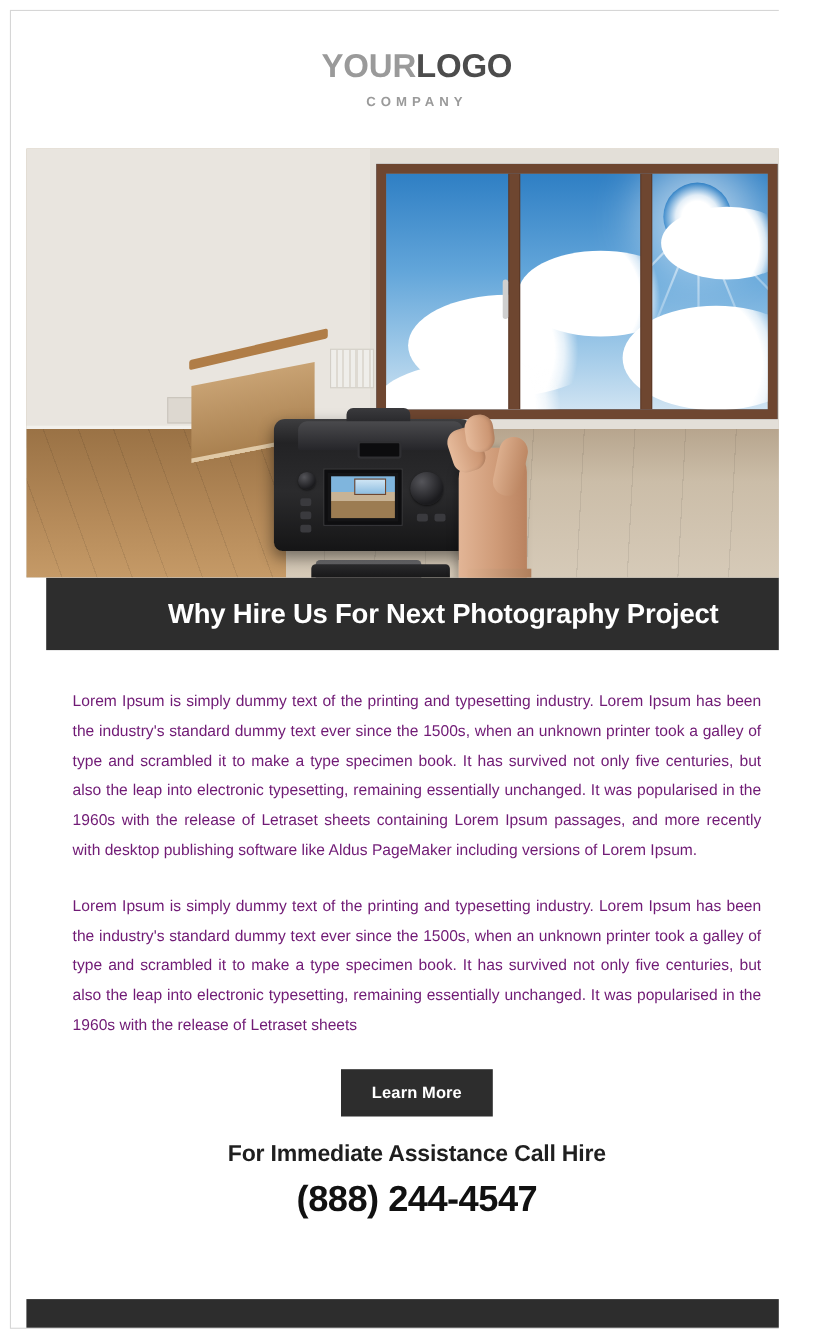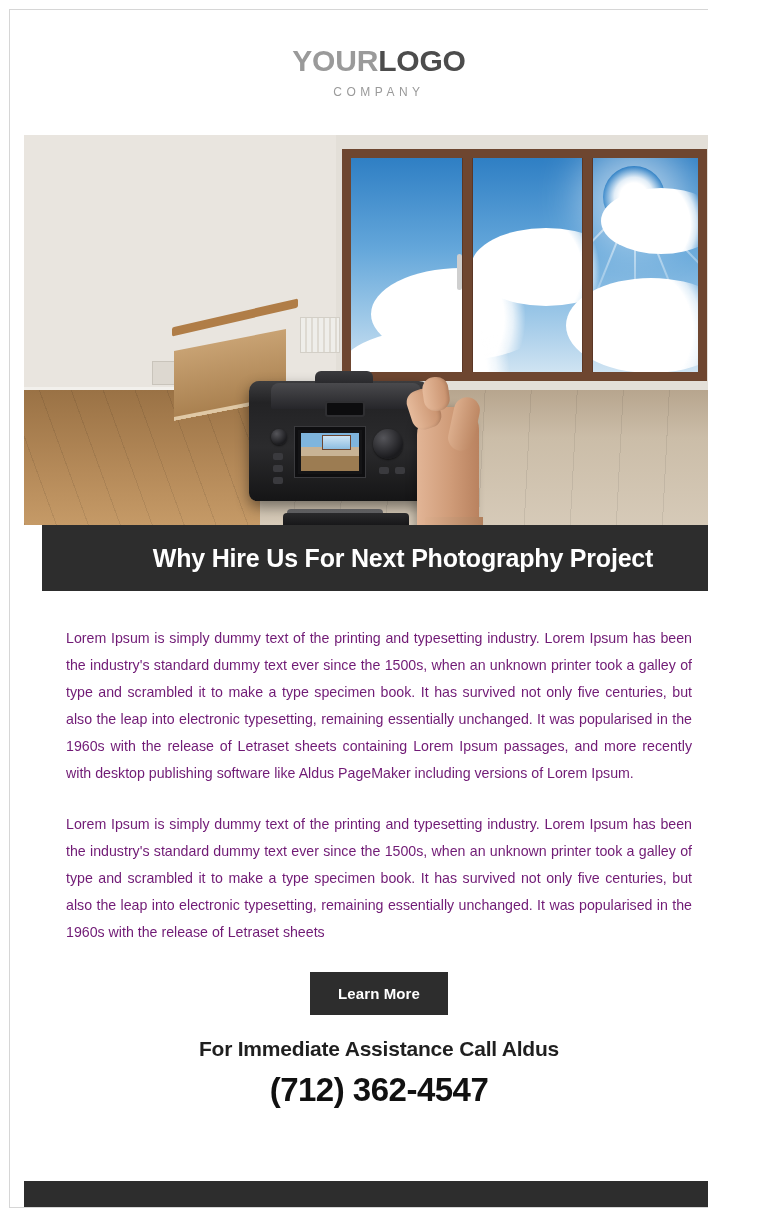--- a/index.html
+++ b/index.html
@@ -48,21 +48,21 @@
     white-space: nowrap;
   }
   .logo-your { color: #9a9a9a; }
   .logo-logo { color: #4c4c4c; }
 
   .logo-sub {
     margin-top: 9px;
     font-size: 12px;
     color: #9a9a9a;
     letter-spacing: 4.5px;
-    font-weight: normal;
+    font-weight: bold;
   }
 
   
   .hero {
     position: relative;
     margin: 0 14px;
     height: 390px;
     overflow: hidden;
     background: #cbbfae;
   }
@@ -490,20 +490,20 @@
     </div>
 
     <div class="body-area">
       <p class="para">Lorem Ipsum is simply dummy text of the printing and typesetting industry. Lorem Ipsum has been the industry's standard dummy text ever since the 1500s, when an unknown printer took a galley of type and scrambled it to make a type specimen book. It has survived not only five centuries, but also the leap into electronic typesetting, remaining essentially unchanged. It was popularised in the 1960s with the release of Letraset sheets containing Lorem Ipsum passages, and more recently with desktop publishing software like Aldus PageMaker including versions of Lorem Ipsum.</p>
       <p class="para">Lorem Ipsum is simply dummy text of the printing and typesetting industry. Lorem Ipsum has been the industry's standard dummy text ever since the 1500s, when an unknown printer took a galley of type and scrambled it to make a type specimen book. It has survived not only five centuries, but also the leap into electronic typesetting, remaining essentially unchanged. It was popularised in the 1960s with the release of Letraset sheets</p>
 
       <div class="cta-wrap">
         <button class="cta">Learn More</button>
       </div>
 
-      <div class="assist">For Immediate Assistance Call Aldus</div>
-      <div class="phone">(712) 362-4547</div>
+      <div class="assist">For Immediate Assistance Call Hire</div>
+      <div class="phone">(888) 244-4547</div>
     </div>
 
     <div class="footer-gap"></div>
     <div class="footer-bar"></div>
   </div>
 </div>
 
 </body></html>

